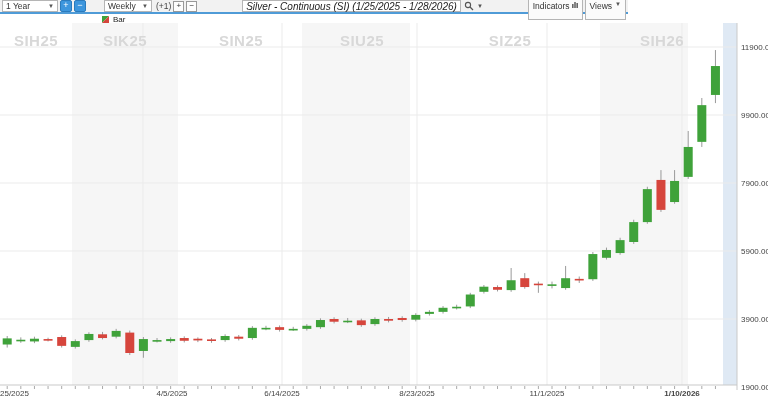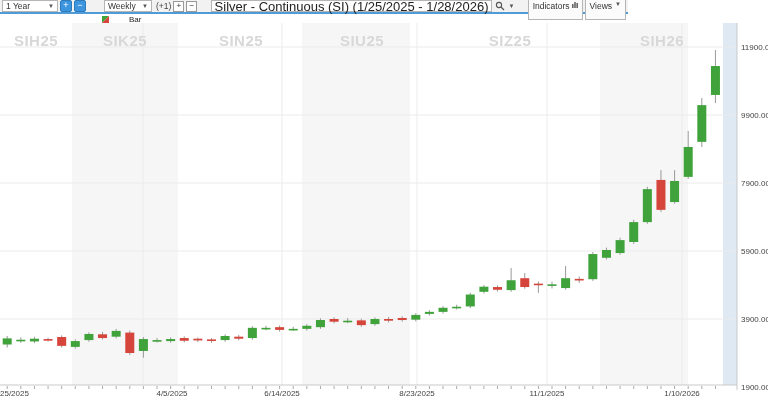--- a/index.html
+++ b/index.html
@@ -6,26 +6,26 @@
   body{width:768px;height:404px;overflow:hidden;font-family:"Liberation Sans",sans-serif;-webkit-font-smoothing:antialiased;position:relative;}
   
   .toolbar{position:absolute;left:0;top:0;width:628px;height:12px;background:#f2f2f2;border-bottom:2px solid #4f9bd7;display:flex;align-items:center;font-size:8.5px;color:#333;z-index:5;}
   .tb-box{background:#fff;border:1px solid #b5b5b5;height:10px;display:flex;align-items:center;padding:0 3px;margin-left:2px;white-space:nowrap;}
   .tb-select{justify-content:space-between;cursor:pointer;}
   .caret{font-size:6px;color:#555;margin-left:3px;line-height:1;}
   .tb-btn-blue{width:10px;height:10px;margin-left:2px;background:#3d96dd;border:1px solid #2b7bbd;color:#fff;font-size:9px;line-height:9px;text-align:center;border-radius:2px;cursor:pointer;}
   .tb-btn-gray{width:9px;height:9px;margin-left:2px;background:#fdfdfd;border:1px solid #999;color:#333;font-size:8px;line-height:8px;text-align:center;cursor:pointer;}
   .tb-mult{margin-left:4px;color:#444;}
   .spacer{flex:1;}
-  .tb-title{font-size:13px;color:#222;}
+  .tb-title{font-size:10px;color:#222;font-style:italic;}
   .mag-wrap{display:flex;align-items:center;margin-left:3px;cursor:pointer;}
   .tb-right{display:flex;align-items:center;margin-right:2px;}
   .tb-btn-lab{background:#fbfbfb;border:1px solid #b5b5b5;height:10px;display:flex;padding:8px 4px;margin-left:2px;cursor:pointer;white-space:nowrap;}
   
-  .legend{position:absolute;left:102px;top:15px;display:flex;align-items:center;z-index:4;cursor:pointer;gap:16px;}
+  .legend{position:absolute;left:102px;top:15px;display:flex;align-items:center;z-index:4;cursor:pointer;}
   .legend-label{font-size:8px;color:#222;margin-left:4px;}
   
   .chart{position:absolute;left:0;top:0;width:742px;height:404px;padding-left:17px;}
   #chart-svg{position:absolute;left:0;top:0;}
   .band-label{position:absolute;top:32px;transform:translateX(-50%);font-size:15px;font-weight:bold;color:#d8d8d8;letter-spacing:0.5px;z-index:2;}
   .y-label{position:absolute;left:741px;font-size:8px;color:#444;z-index:2;}
   .x-label{position:absolute;top:389px;font-size:8px;color:#444;z-index:2;white-space:nowrap;}
 </style>
 </head>
 <body>
@@ -219,21 +219,21 @@
       <div class="y-label" style="top: 111px;">9900.00</div>
       <div class="y-label" style="top: 179px;">7900.00</div>
       <div class="y-label" style="top: 247px;">5900.00</div>
       <div class="y-label" style="top: 315px;">3900.00</div>
       <div class="y-label" style="top: 383px;">1900.00</div>
       <div class="x-label" style="left: 0px;">25/2025</div>
       <div class="x-label" style="left: 143px; transform: translateX(-50%); margin-left: 29px;">4/5/2025</div>
       <div class="x-label" style="left: 282px; transform: translateX(-50%);">6/14/2025</div>
       <div class="x-label" style="left: 417px; transform: translateX(-50%);">8/23/2025</div>
       <div class="x-label" style="left: 547px; transform: translateX(-50%);">11/1/2025</div>
-      <div class="x-label" style="left: 682px; transform: translateX(-50%);">1/10/2026</div>
+      <div class="x-label" style="left: 682px; transform: translateX(-50%); font-weight: bold;">1/10/2026</div>
     </div>
 </div>
 
 <div class="toolbar">
   <div class="tb-box tb-select" style="width:48px">
     <span>1 Year</span>
     <span class="caret">▼</span>
   </div>
   <div class="tb-btn-blue">+</div>
   <div class="tb-btn-blue">−</div>

